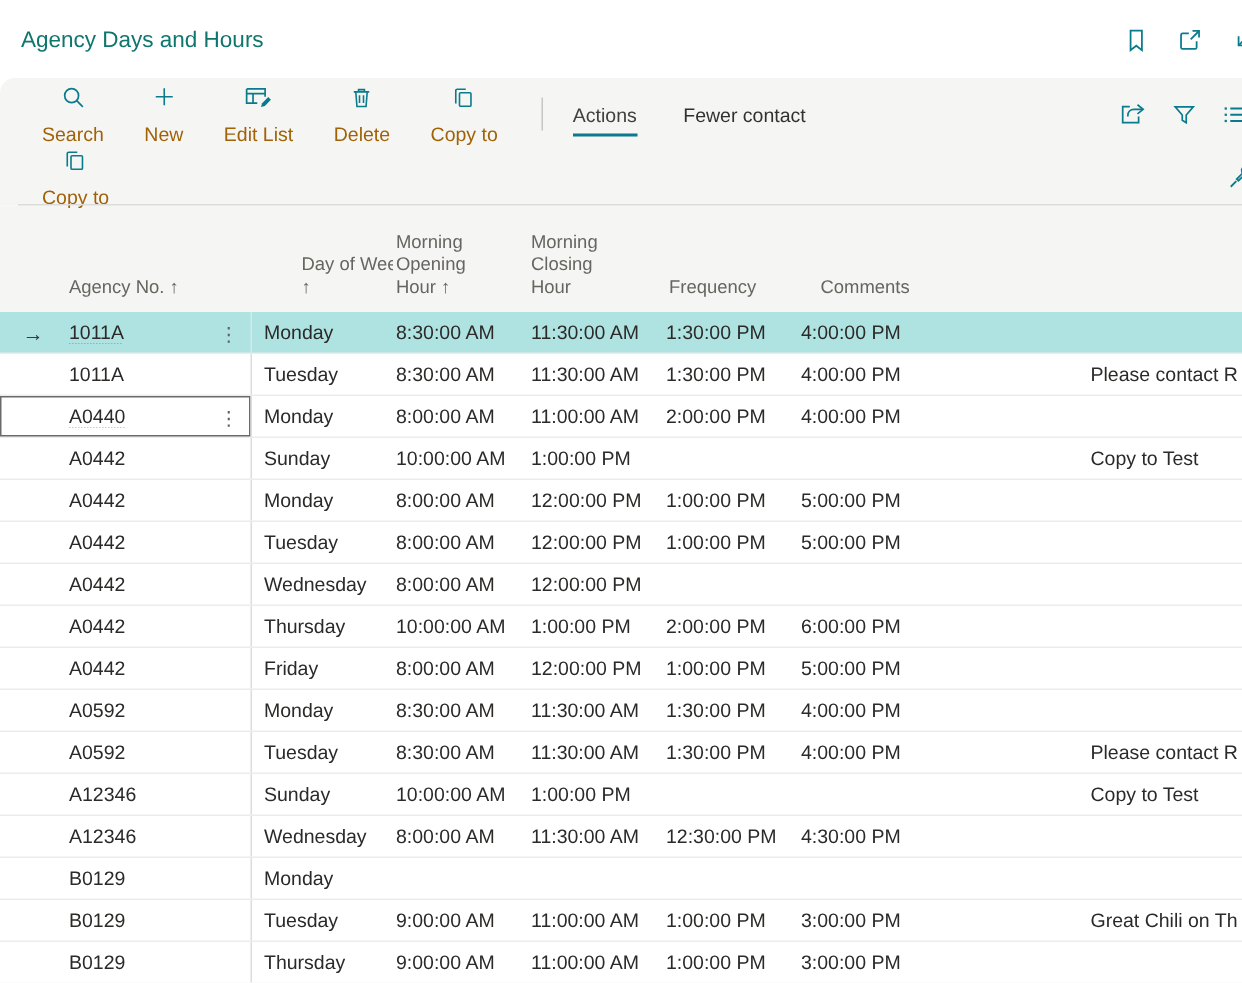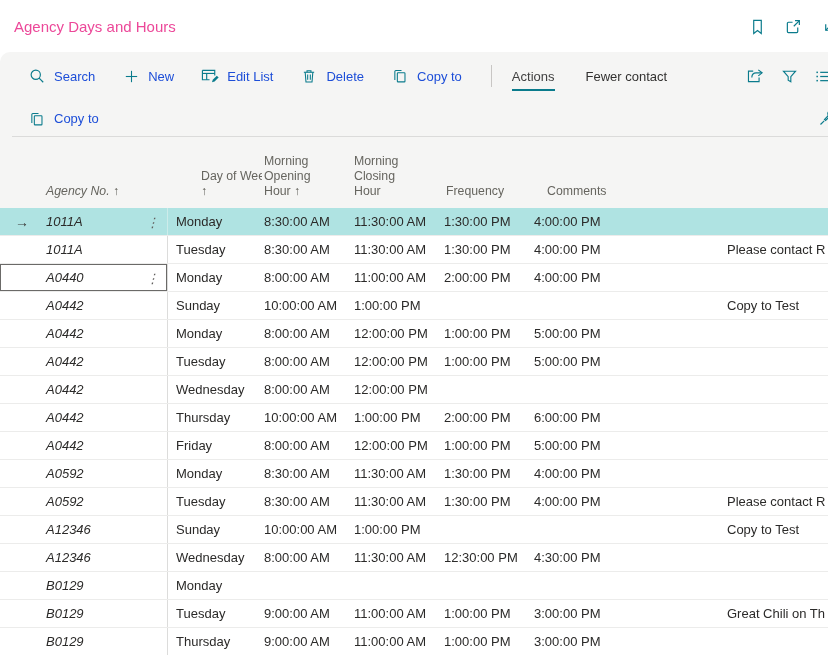--- a/index.html
+++ b/index.html
@@ -2,33 +2,33 @@
 <html><head>
 <meta charset="utf-8">
 <style>
   * { box-sizing: border-box; margin: 0; padding: 0; }
   html,body { width: 828px; height: 655px; overflow: hidden; background: #fff;
     font-family: "Liberation Sans", sans-serif; color: #323130; position: relative; }
 
   
   .titlebar { height: 52px; background: #fff; display: flex; align-items: center;
     padding-left: 14px; position: relative; }
-  .titlebar .title { font-size: 15px; color: #ec4899; }
+  .titlebar .title { font-size: 15px; color: #0f766e; }
   .titlebar-icons { position: absolute; left: 748px; top: 0; height: 52px;
     display: flex; align-items: center; gap: 18px; }
   .icon-btn { width: 18px; height: 18px; display: inline-flex; align-items: center;
     justify-content: center; cursor: pointer; flex: none; }
   .icon-btn svg { display: block; }
 
   
   .commandbar { background: #f5f5f4; border-top-left-radius: 10px; }
   .cmd-row1 { height: 48px; display: flex; align-items: center; padding-left: 28px;
     position: relative; }
   .cmd-btn { display: inline-flex; align-items: center; gap: 8px; margin-right: 27px;
-    font-size: 13px; color: #1d4ed8; cursor: pointer; white-space: nowrap; }
+    font-size: 13px; color: #a16207; cursor: pointer; white-space: nowrap; flex-direction: column; }
   .cmd-divider { width: 1px; height: 22px; background: #c8c6c4; margin: 0 20px 0 2px; }
   .cmd-tab { font-size: 13px; margin-right: 31px; cursor: pointer; position: relative;
     white-space: nowrap; }
   .cmd-tab.active { color: #404040; }
   .cmd-tab.active::after { content: ""; position: absolute; left: 0; right: 0;
     bottom: -7px; height: 2px; background: #0a7b8c; }
   .cmd-right { position: absolute; left: 746px; top: 0; height: 48px; display: flex;
     align-items: center; gap: 16px; }
 
   .cmd-row2 { height: 37px; display: flex; align-items: center; padding-left: 28px;
@@ -38,21 +38,21 @@
   .pin-slot { position: absolute; left: 818px; top: 9px; }
 
   
   .grid-header { height: 71px; background: #f5f5f4; display: flex;
     align-items: flex-end; padding-bottom: 9px; font-size: 12.3px; line-height: 15px;
     color: #66655f; }
   .hcell { overflow: hidden; }
   .hcell .hlabel { display: inline-block; }
 
   .c-sel      { width: 44px;  flex: none; }
-  .c-agency   { width: 124px; flex: none; padding-left: 2px; font-style: italic; }
+  .c-agency   { width: 124px; flex: none; padding-left: 2px; }
   .c-day      { width: 94px;  flex: none; padding-left: 8px; }
   .c-time     { width: 90px;  flex: none; padding-left: 2px; }
   .c-freq     { width: 96px;  flex: none; padding-left: 4px; }
   .c-comments { flex: 1; min-width: 0; padding-left: 9px; overflow: hidden;
     white-space: nowrap; }
 
   .grid-body .grid-row { height: 28px; display: flex; align-items: stretch;
     font-size: 13px; color: #2b2a29; border-bottom: 1px solid #ececeb;
     background: #fff; cursor: default; }
   .grid-row .cell { display: flex; align-items: center; white-space: nowrap;

